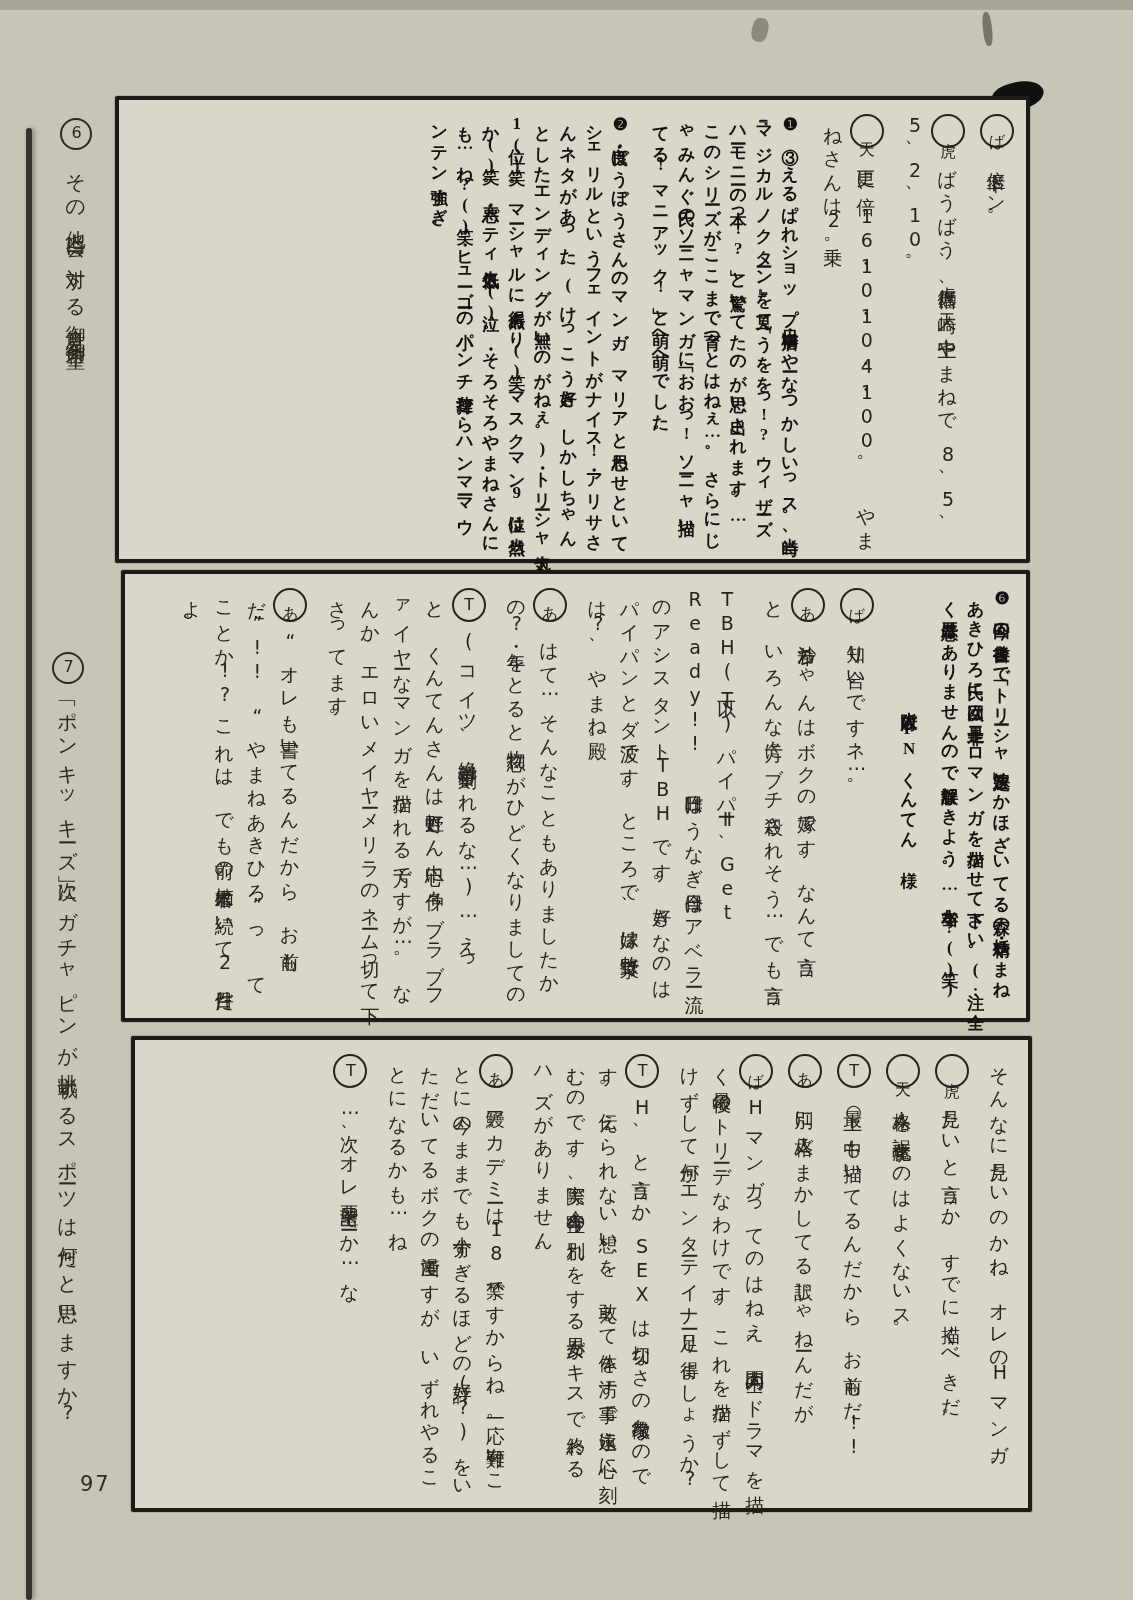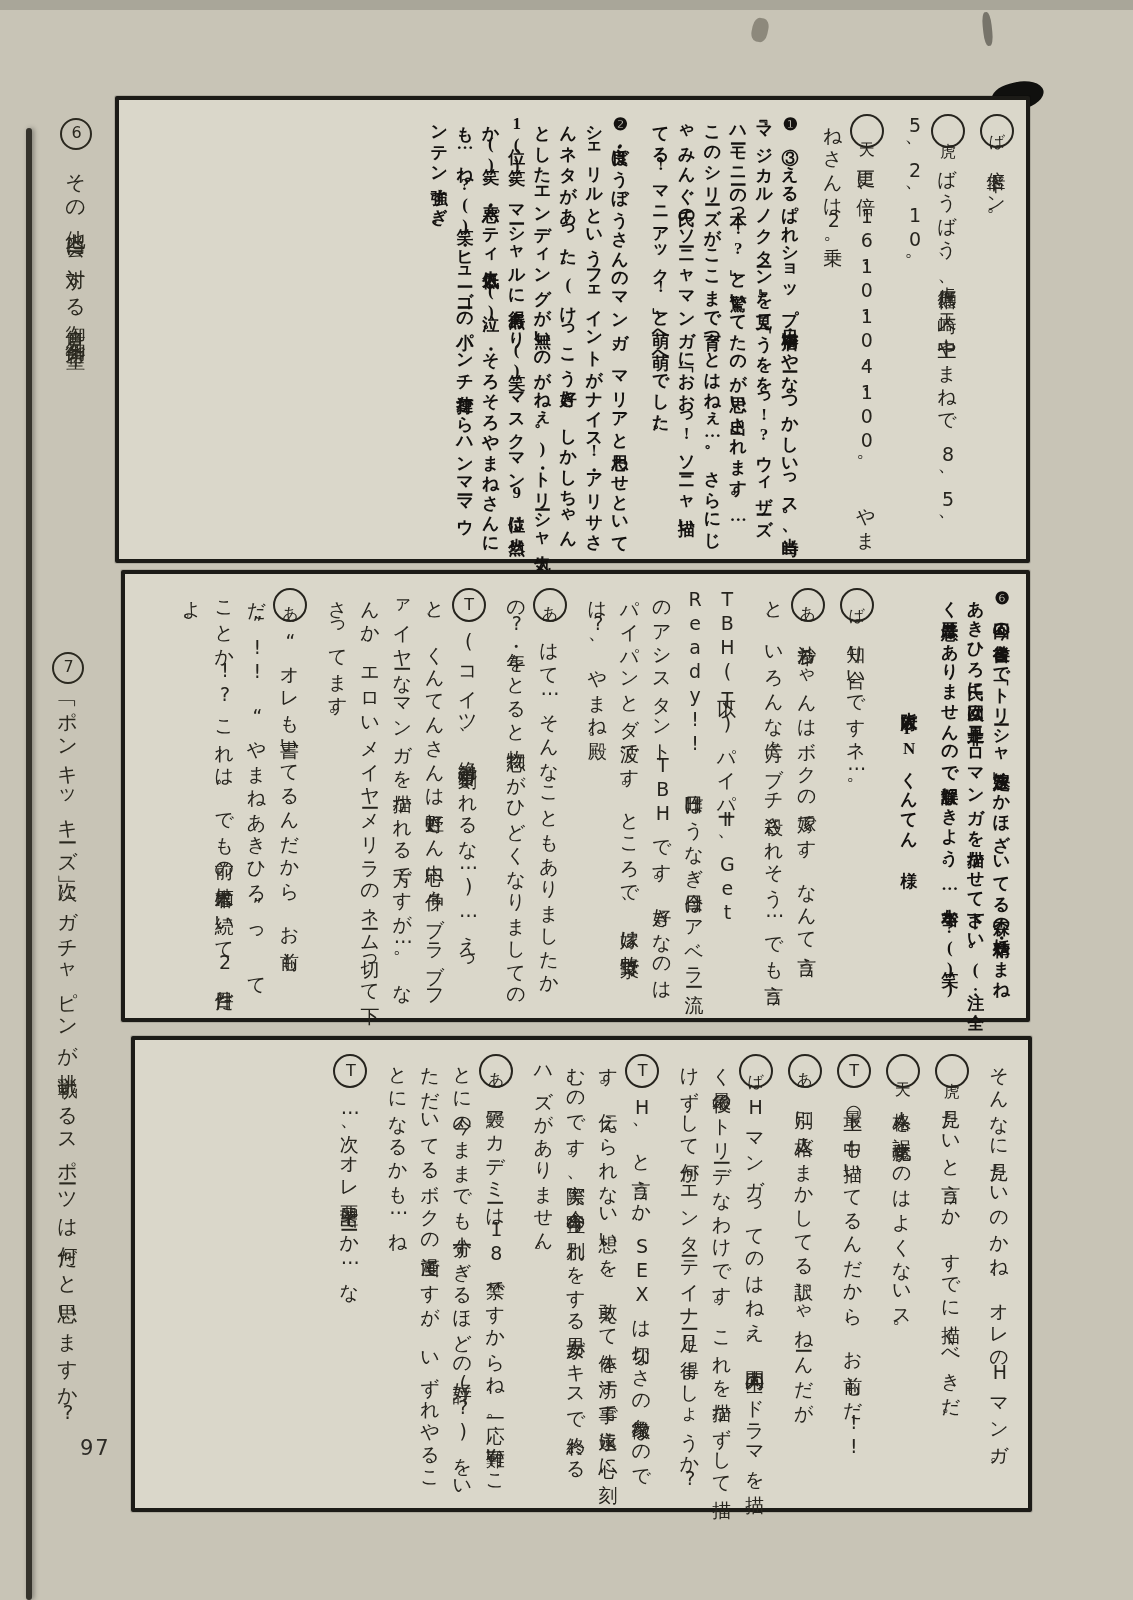--- a/index.html
+++ b/index.html
@@ -31,21 +31,21 @@
         width:30px;height:30px;border:2px solid #26241e;border-radius:50%;
         font-size:16px;line-height:1;margin-inline-end:8px;background:transparent;}
 
   .margin-note{position:absolute;writing-mode:vertical-rl;text-orientation:upright;
         font-family:"DejaVu Sans",sans-serif;font-size:20px;letter-spacing:4px;color:#2a281f;}
   .mnote6{left:60px;top:118px;height:580px;}
   .mnote7{left:52px;top:652px;height:930px;}
   .mnum{display:inline-flex;align-items:center;justify-content:center;
         width:28px;height:28px;border:2px solid #2a281f;border-radius:50%;
         font-size:16px;line-height:1;margin-inline-end:10px;}
-  .page-number{position:absolute;left:80px;top:1436px;font-family:"DejaVu Sans",sans-serif;
+  .page-number{position:absolute;left:80px;top:1472px;font-family:"DejaVu Sans",sans-serif;
         font-size:21px;letter-spacing:2px;color:#2e2c27;}
 </style>
 </head>
 <body>
 
 <div class="sheet-top-strip"></div>
 <div class="spine-shadow"></div>
 <div class="smudge-a"></div>
 <div class="smudge-b"></div>
 <div class="ink-blob"></div>

